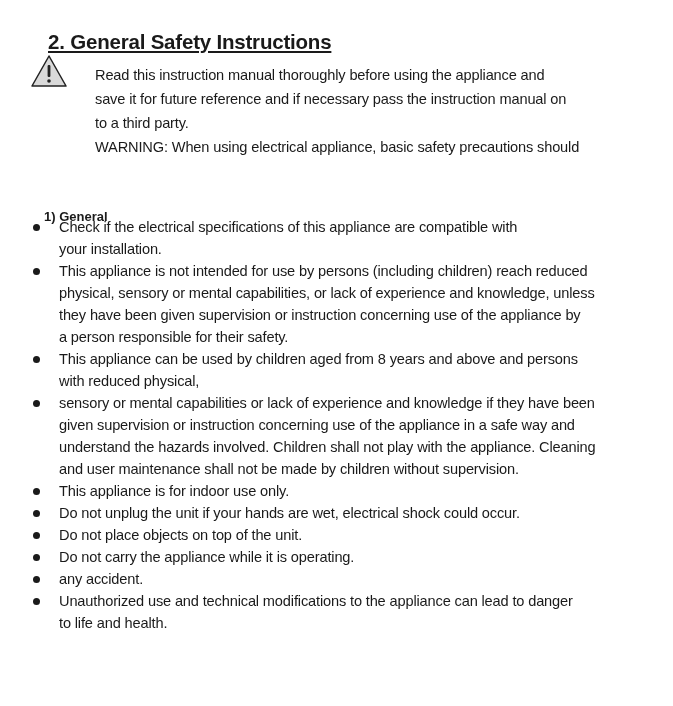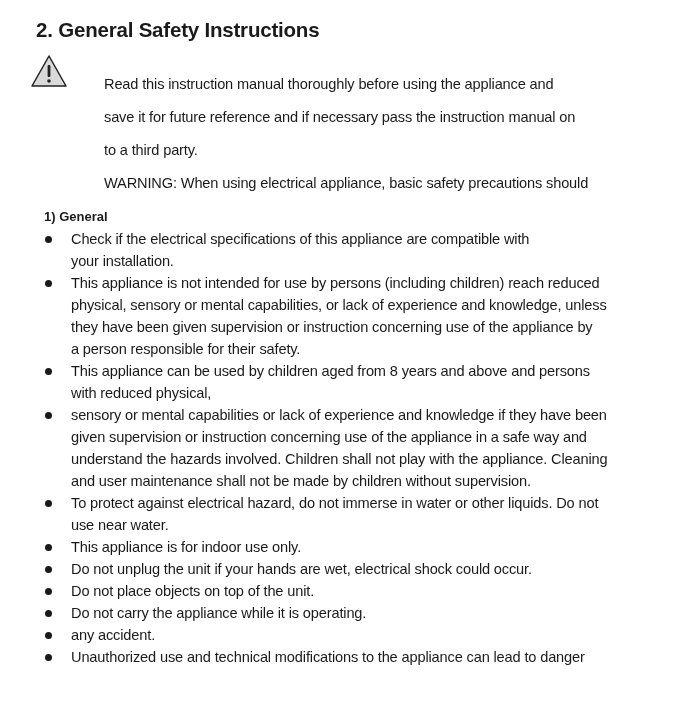--- a/index.html
+++ b/index.html
@@ -3,36 +3,36 @@
 <meta charset="utf-8">
 <style>
   html, body { margin: 0; padding: 0; background: #ffffff; }
   body {
     width: 673px; height: 706px; overflow: hidden; position: relative;
     font-family: "Liberation Sans", sans-serif; color: #1a1a1a;
   }
   .title {
     position: absolute; left: 32px; top: 14px;
     font-size: 20.5px; font-weight: bold; letter-spacing: -0.2px;
-    color: #1a1a1a; margin: 4px;
+    color: #1a1a1a; margin: 16px; text-decoration: underline;
   }
   .warn-icon { position: absolute; left: 30px; top: 54px; width: 38px; height: 34px; }
   .intro {
     position: absolute; left: 93px; top: 62px; width: 570px;
     font-size: 14.6px; line-height: 22px; letter-spacing: -0.15px;
   }
-  .intro p { margin: 11px; }
+  .intro p { margin: 2px; }
   .intro .wlabel { font-weight: normal; }
   .section {
     position: absolute; left: 32px; top: 194px;
     font-size: 13px; font-weight: bold; line-height: 22px; margin: 12px;
   }
   ul.items {
     position: absolute; left: 32px; top: 216px; width: 620px;
-    margin: 12px; padding: 0; list-style: none;
+    margin: 0; padding: 0; list-style: none;
     font-size: 14.6px; line-height: 22px; letter-spacing: -0.15px;
   }
   ul.items li { position: relative; padding-left: 27px; }
   ul.items li .bullet {
     position: absolute; left: 1px; top: 8px; width: 7px; height: 7px;
     border-radius: 50%; background: #1a1a1a;
   }
 </style>
 </head>
 <body>
@@ -74,25 +74,20 @@
     </li>
     <li>
       <span class="bullet"></span>
       <div>sensory or mental capabilities or lack of experience and knowledge if they have been</div>
       <div>given supervision or instruction concerning use of the appliance in a safe way and</div>
       <div>understand the hazards involved. Children shall not play with the appliance. Cleaning</div>
       <div>and user maintenance shall not be made by children without supervision.</div>
     </li>
     <li>
       <span class="bullet"></span>
-      <div>To protect against electrical hazard, do not immerse in water or other liquids. Do not</div>
-      <div>use near water.</div>
-    </li>
-    <li>
-      <span class="bullet"></span>
       <div>This appliance is for indoor use only.</div>
     </li>
     <li>
       <span class="bullet"></span>
       <div>Do not unplug the unit if your hands are wet, electrical shock could occur.</div>
     </li>
     <li>
       <span class="bullet"></span>
       <div>Do not place objects on top of the unit.</div>
     </li>
@@ -100,14 +95,15 @@
       <span class="bullet"></span>
       <div>Do not carry the appliance while it is operating.</div>
     </li>
     <li>
       <span class="bullet"></span>
       <div>any accident.</div>
     </li>
     <li>
       <span class="bullet"></span>
       <div>Unauthorized use and technical modifications to the appliance can lead to danger</div>
+      <div>to life and health.</div>
     </li>
   </ul>
 
 </body></html>

